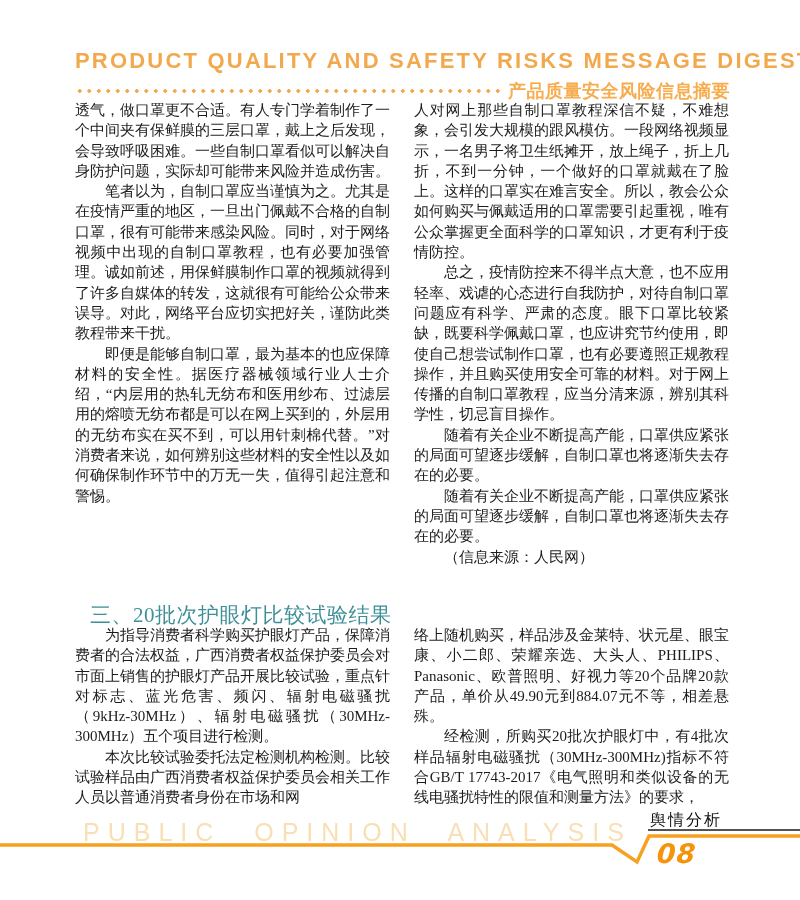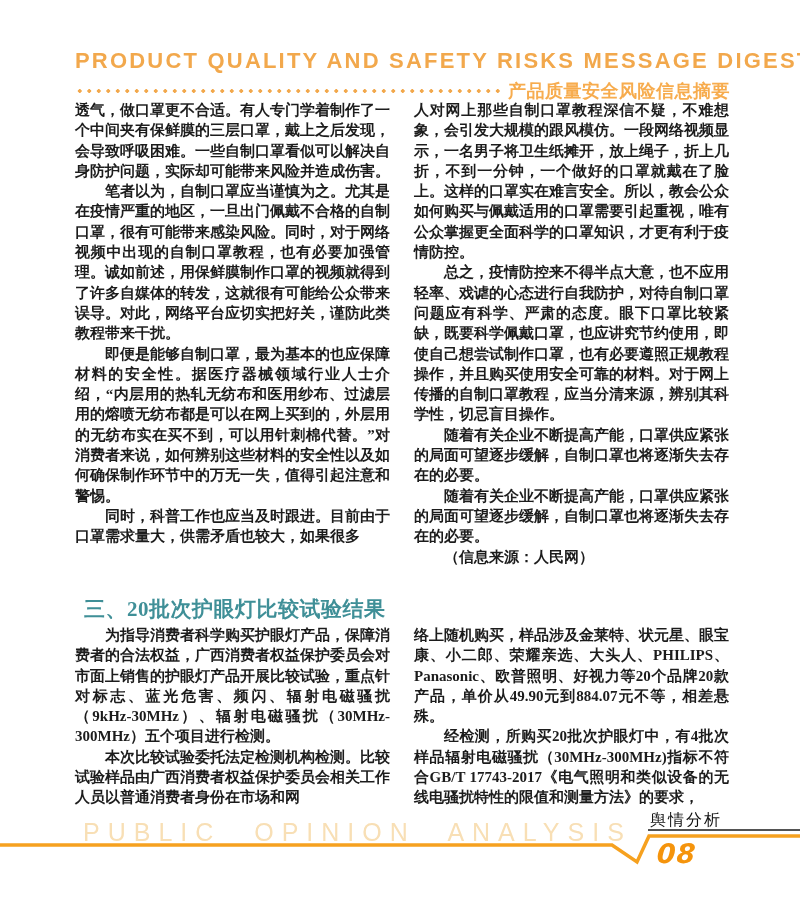--- a/index.html
+++ b/index.html
@@ -33,28 +33,28 @@
     font-family:Liberation Sans, sans-serif;
     font-size:18px;font-weight:700;color:var(--subtitle);
     letter-spacing:0.5px;white-space:nowrap;
   }
   
   .cols{position:absolute;left:75px;width:654px;display:flex;gap:24px;}
   .cols-1{top:100px;}
   .cols-2{top:625px;}
   .col{width:315px;}
   .col p{
-    margin:0;font-size:15px;line-height:20.3px;font-weight:700;
+    margin:0;font-size:15px;line-height:20.3px;font-weight:400;
     text-align:justify;text-justify:inter-ideograph;color:var(--ink);
   }
   .col p.ind{text-indent:2em;}
   
   .sec-h{
-    position:absolute;left:75px;top:586px;margin:9px;
-    font-size:21px;font-weight:700;color:var(--teal);letter-spacing:0.5px;
+    position:absolute;left:75px;top:586px;margin:15px;
+    font-size:21px;font-weight:400;color:var(--teal);letter-spacing:0.5px;
     font-family:"Liberation Serif","DejaVu Serif",serif;white-space:nowrap;
   }
   
   .ftr-en{
     position:absolute;left:83px;top:818px;
     font-family:"Liberation Sans","DejaVu Sans",sans-serif;
     font-size:25px;font-weight:400;color:var(--watermark);
     letter-spacing:8px;word-spacing:18px;white-space:nowrap;
   }
   .ftr-line{position:absolute;left:0;top:826px;width:800px;height:50px;}
@@ -81,21 +81,20 @@
       <div class="dots"></div>
       <div class="hdr-zh">产品质量安全风险信息摘要</div>
     </div>
   </header>
 
   <main class="cols cols-1">
     <div class="col">
       <p>透气，做口罩更不合适。有人专门学着制作了一个中间夹有保鲜膜的三层口罩，戴上之后发现，会导致呼吸困难。一些自制口罩看似可以解决自身防护问题，实际却可能带来风险并造成伤害。</p>
       <p class="ind">笔者以为，自制口罩应当谨慎为之。尤其是在疫情严重的地区，一旦出门佩戴不合格的自制口罩，很有可能带来感染风险。同时，对于网络视频中出现的自制口罩教程，也有必要加强管理。诚如前述，用保鲜膜制作口罩的视频就得到了许多自媒体的转发，这就很有可能给公众带来误导。对此，网络平台应切实把好关，谨防此类教程带来干扰。</p>
       <p class="ind">即便是能够自制口罩，最为基本的也应保障材料的安全性。据医疗器械领域行业人士介绍，“内层用的热轧无纺布和医用纱布、过滤层用的熔喷无纺布都是可以在网上买到的，外层用的无纺布实在买不到，可以用针刺棉代替。”对消费者来说，如何辨别这些材料的安全性以及如何确保制作环节中的万无一失，值得引起注意和警惕。</p>
-      <p class="ind">同时，科普工作也应当及时跟进。目前由于口罩需求量大，供需矛盾也较大，如果很多</p>
     </div>
     <div class="col">
       <p>人对网上那些自制口罩教程深信不疑，不难想象，会引发大规模的跟风模仿。一段网络视频显示，一名男子将卫生纸摊开，放上绳子，折上几折，不到一分钟，一个做好的口罩就戴在了脸上。这样的口罩实在难言安全。所以，教会公众如何购买与佩戴适用的口罩需要引起重视，唯有公众掌握更全面科学的口罩知识，才更有利于疫情防控。</p>
       <p class="ind">总之，疫情防控来不得半点大意，也不应用轻率、戏谑的心态进行自我防护，对待自制口罩问题应有科学、严肃的态度。眼下口罩比较紧缺，既要科学佩戴口罩，也应讲究节约使用，即使自己想尝试制作口罩，也有必要遵照正规教程操作，并且购买使用安全可靠的材料。对于网上传播的自制口罩教程，应当分清来源，辨别其科学性，切忌盲目操作。</p>
       <p class="ind">随着有关企业不断提高产能，口罩供应紧张的局面可望逐步缓解，自制口罩也将逐渐失去存在的必要。</p>
       <p class="ind">随着有关企业不断提高产能，口罩供应紧张的局面可望逐步缓解，自制口罩也将逐渐失去存在的必要。</p>
       <p class="ind">（信息来源：人民网）</p>
     </div>
   </main>
 

